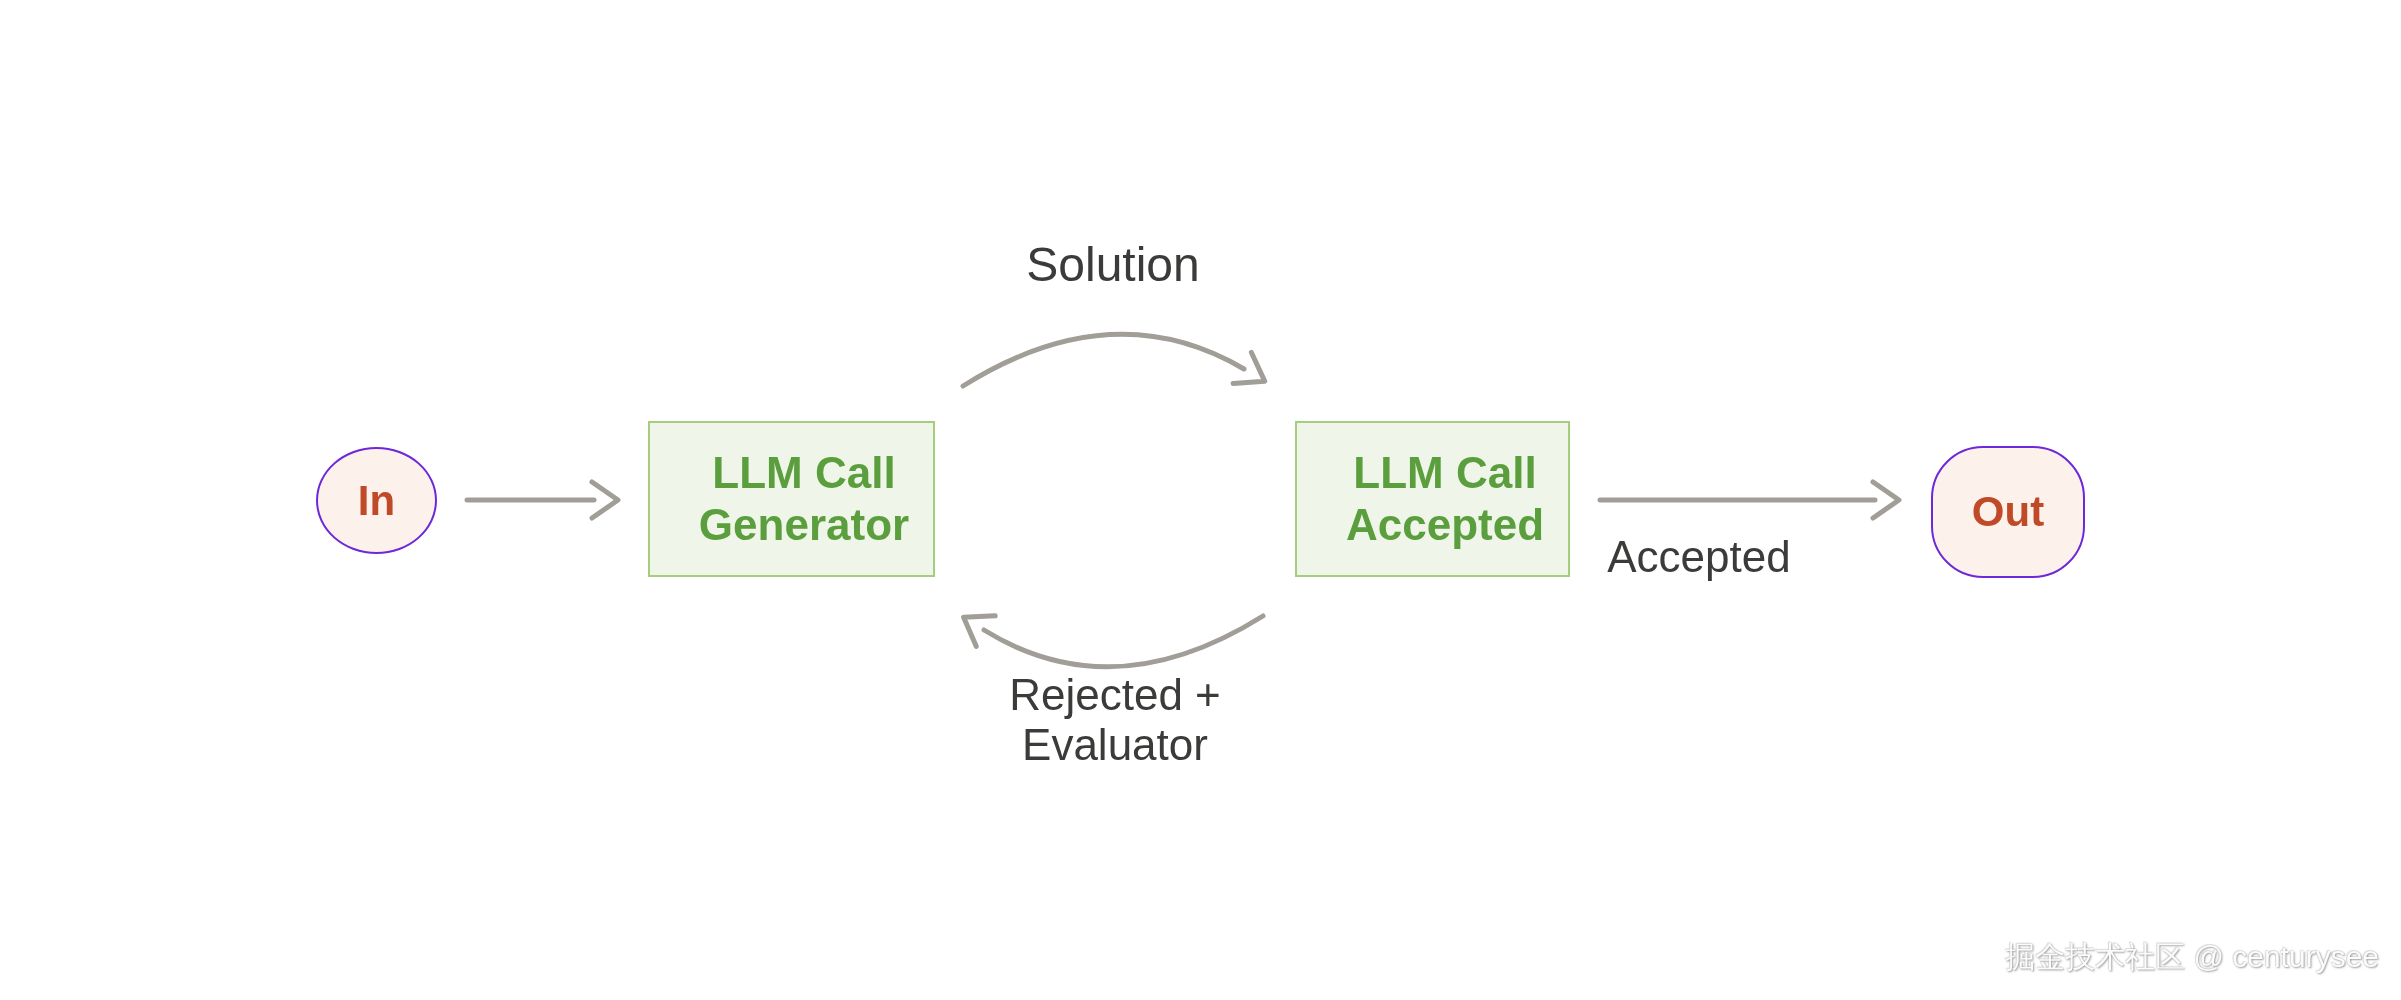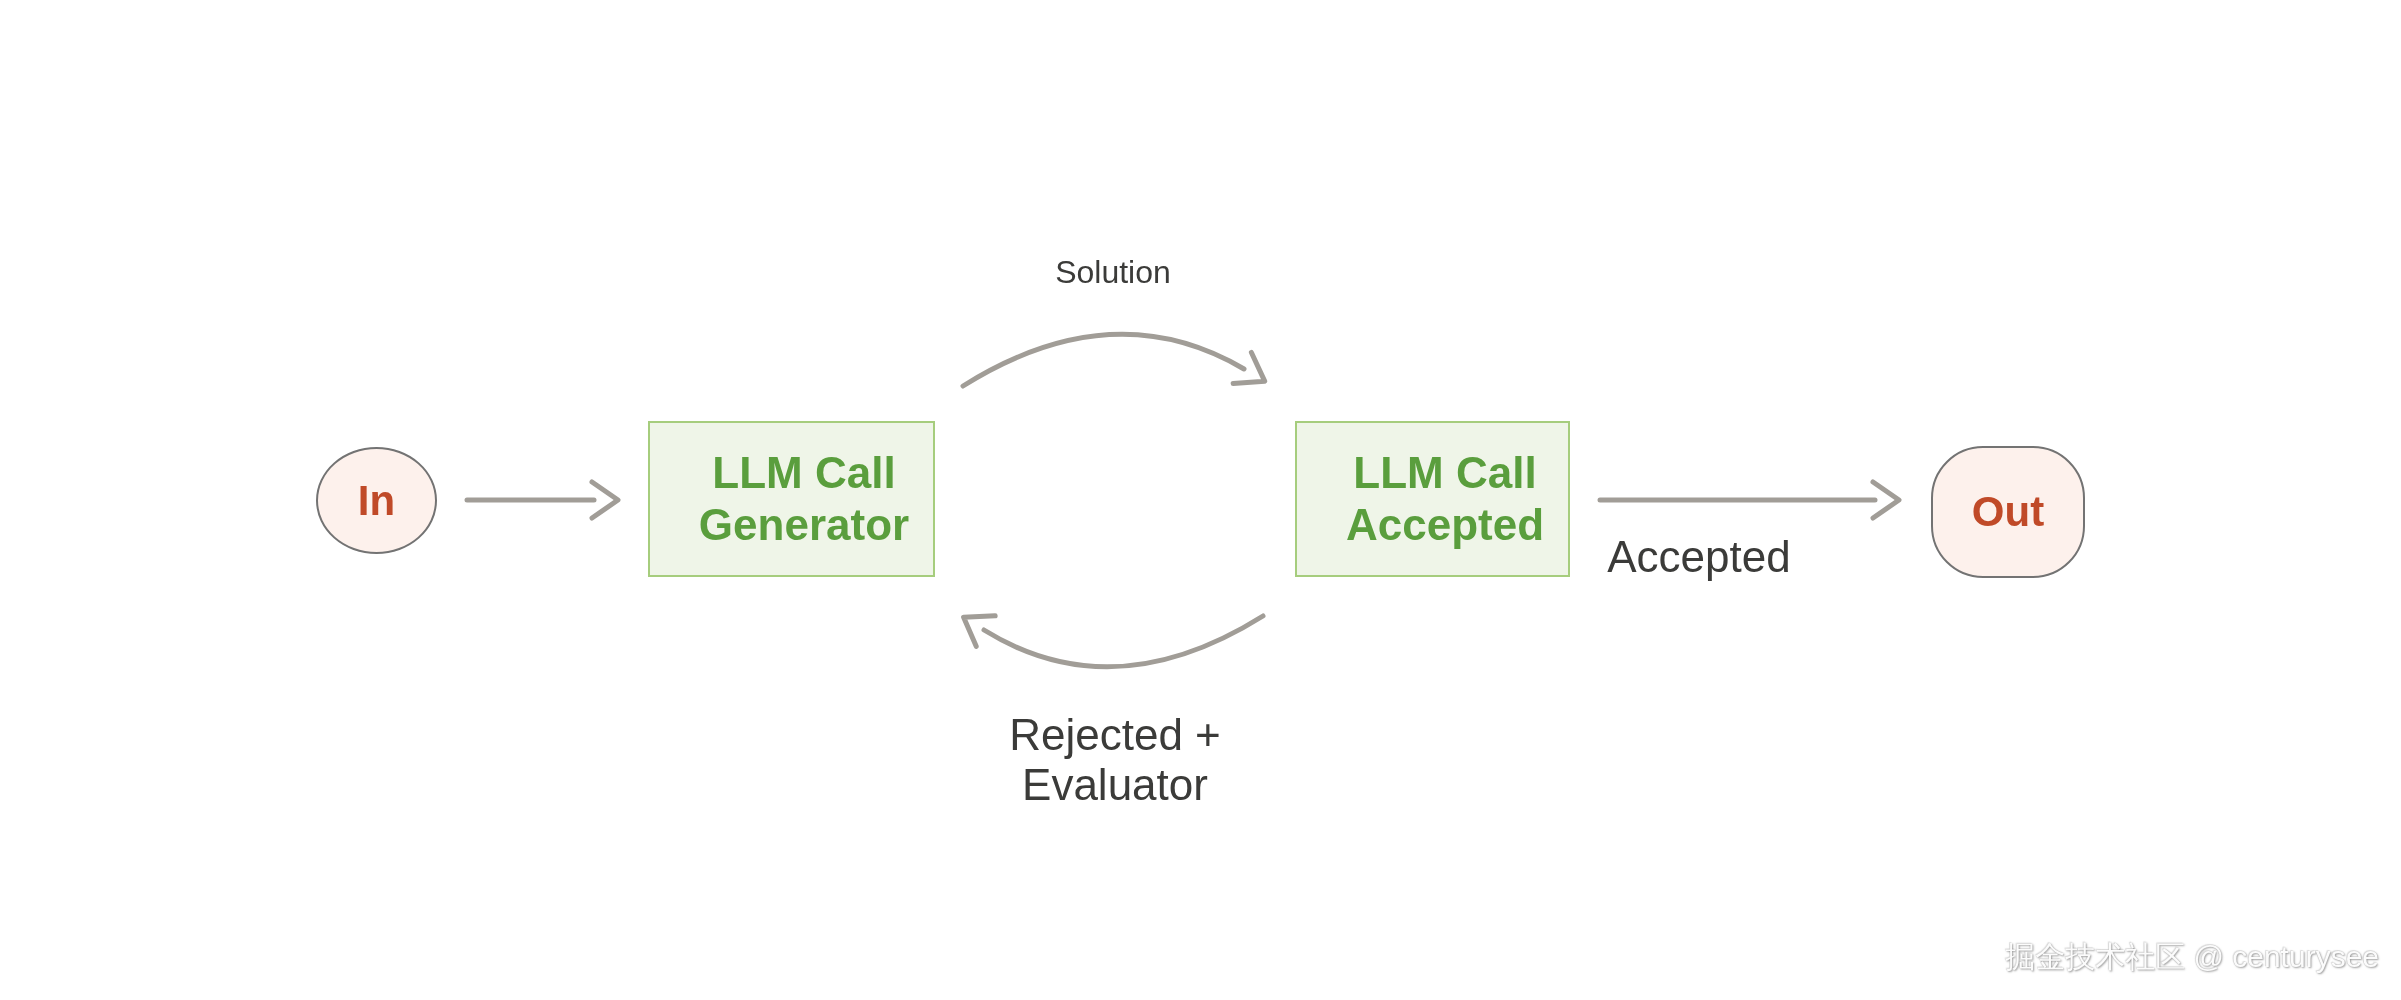--- a/index.html
+++ b/index.html
@@ -28,21 +28,21 @@
     stroke-width: 5;
     stroke-linecap: round;
   }
   
   .node-terminal {
     position: absolute;
     display: flex;
     align-items: center;
     justify-content: center;
     background: #fdf1ec;
-    border: 2px solid #737373;
+    border: 2px solid #6d28d9;
     color: #c04a28;
     font-weight: bold;
     font-size: 42px;
     box-sizing: border-box;
   }
   .node-in {
     left: 316px;
     top: 447px;
     width: 121px;
     height: 107px;
@@ -90,30 +90,30 @@
     position: absolute;
     transform: translate(-50%, -50%);
     color: #3b3b39;
     font-size: 44px;
     font-weight: 500;
     text-align: center;
     white-space: nowrap;
   }
   .label-solution {
     left: 1113px;
-    top: 272px;
-    font-size: 32px;
+    top: 264px;
+    font-size: 48px;
   }
   .label-accepted {
     left: 1699px;
     top: 557px;
   }
   .label-rejected {
     left: 1115px;
-    top: 760px;
+    top: 720px;
     line-height: 50px;
     text-align: center;
   }
   .label-line { display: block; }
   
   .watermark {
     position: absolute;
     right: 22px;
     bottom: 22px;
     font-size: 30px;

